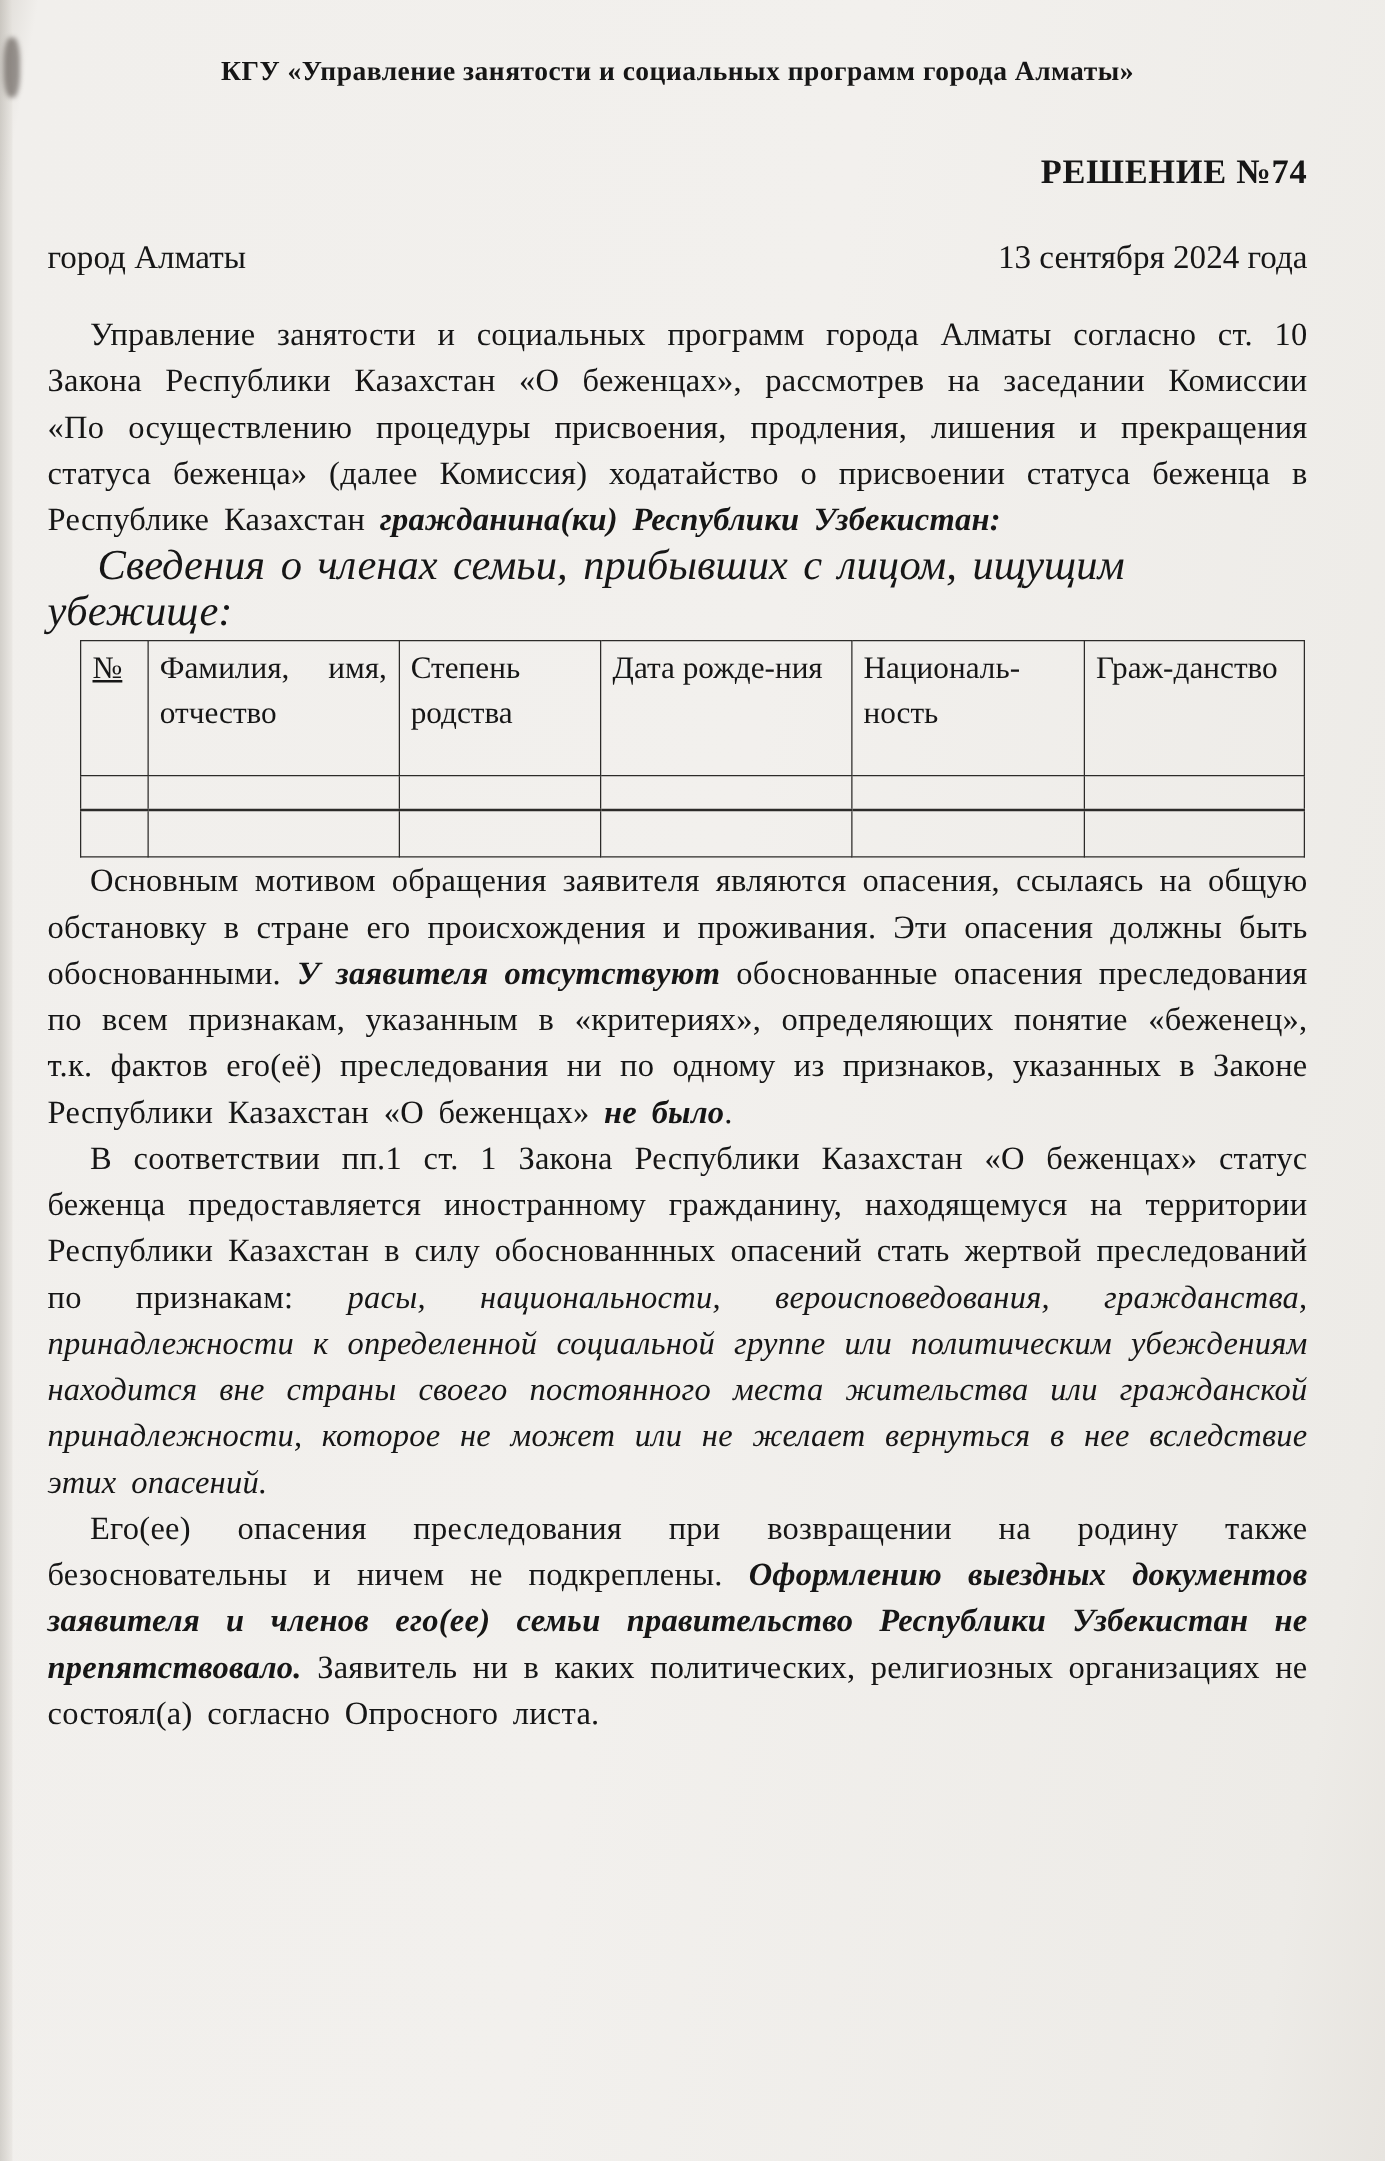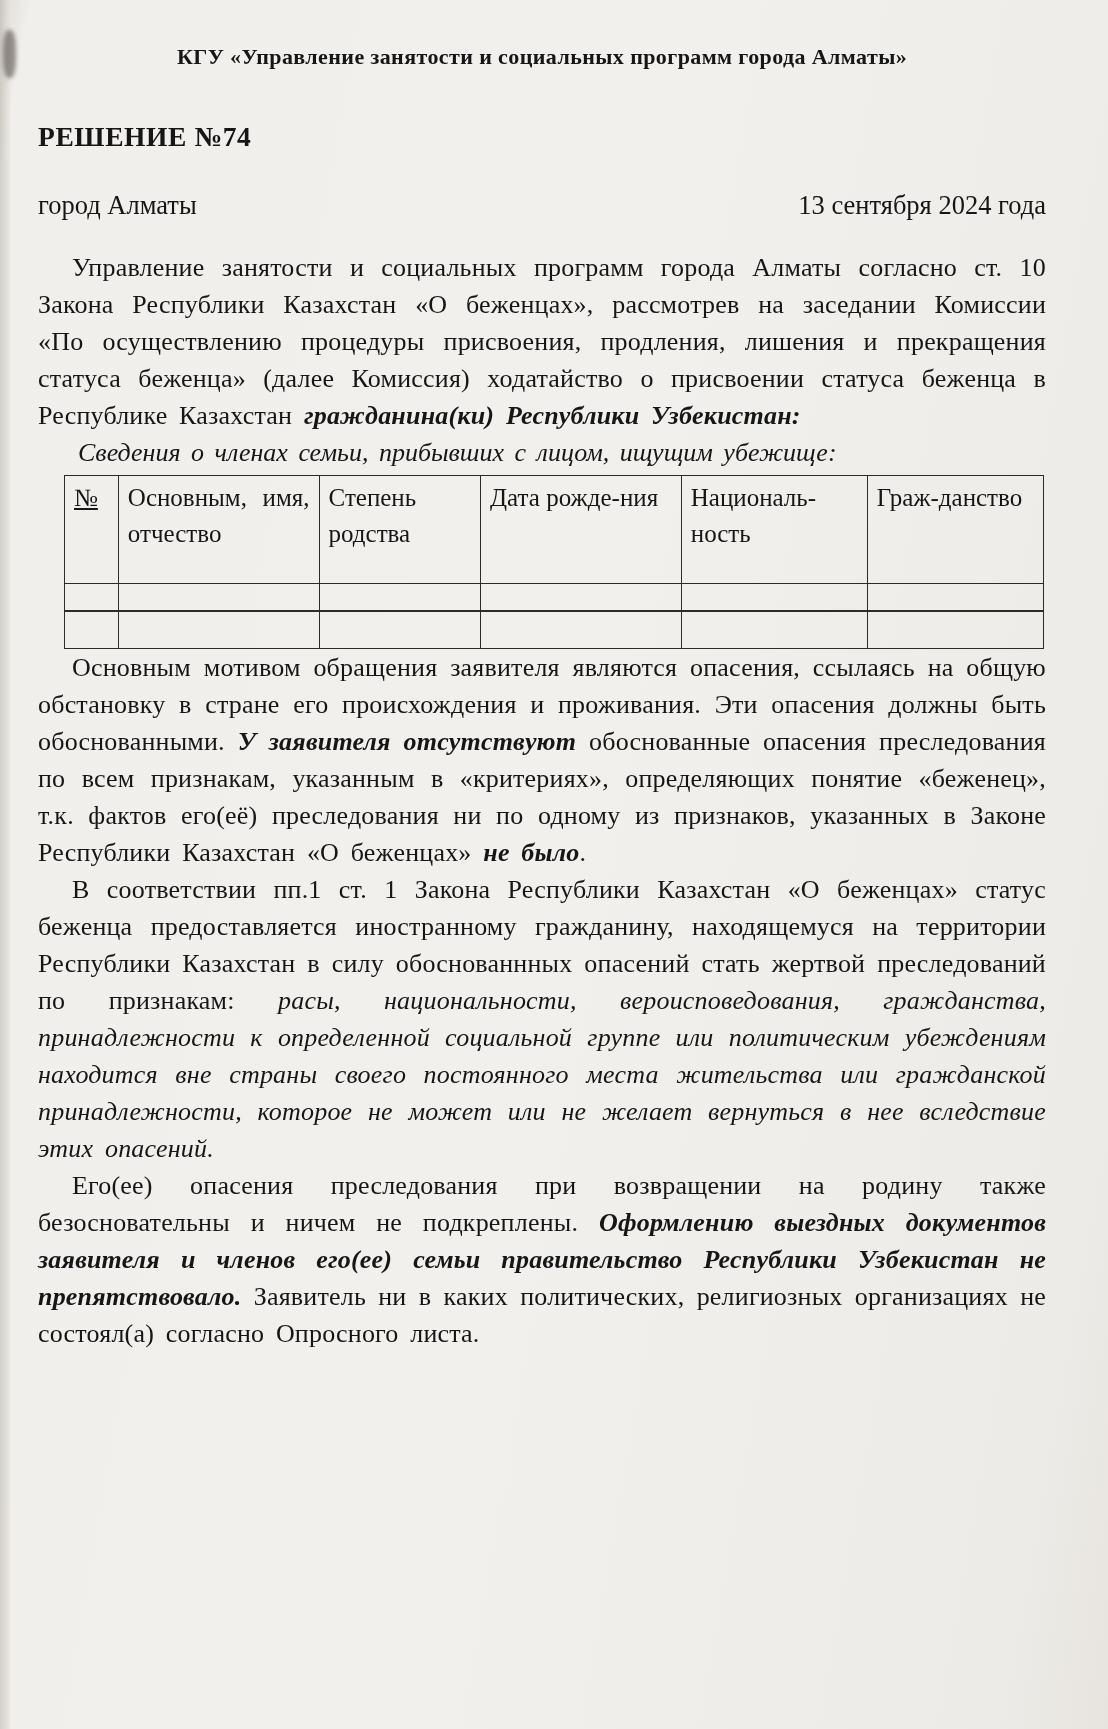--- a/index.html
+++ b/index.html
@@ -30,21 +30,21 @@
   }
   .org-title{
     text-align:center;
     font-weight:bold;
     font-size:22px;
     letter-spacing:.4px;
     margin:0 0 46px 0;
     line-height:34px;
   }
   .decision-title{
-    text-align:left;
+    text-align:right;
     font-weight:bold;
     font-size:27.5px;
     letter-spacing:.6px;
     margin:0 0 34px 0;
     line-height:34px;
   }
   .place-date-row{
     display:flex;
     justify-content:space-between;
     align-items:baseline;
@@ -57,21 +57,21 @@
     font-size:26px;
     line-height:37px;
     text-align:justify;
     text-indent:34px;
     word-spacing:5px;
     letter-spacing:.2px;
   }
   .run-b{font-weight:bold;font-style:italic;}
   .run-i{font-style:italic;}
   .table-caption{
-    font-size:26px;
+    font-size:34px;
     line-height:37px;
     font-style:italic;
     text-indent:40px;
     margin:0 0 4px 0;
     word-spacing:4px;
   }
   .table-wrap{margin-left:26px;}
   table.family{
     border-collapse:collapse;
     width:980px;
@@ -120,21 +120,21 @@
             <col style="width: 5.5%;">
             <col style="width: 20.5%;">
             <col style="width: 16.5%;">
             <col style="width: 20.5%;">
             <col style="width: 19%;">
             <col style="width: 18%;">
           </colgroup>
         <thead>
           <tr>
             <th class="th-num"><span>№</span></th>
-            <th>Основным, имя, отчество</th>
+            <th>Фамилия, имя, отчество</th>
             <th>Степень родства</th>
             <th>Дата рожде-ния</th>
             <th>Националь-ность</th>
             <th>Граж-данство</th>
           </tr>
         </thead>
         <tbody>
             <tr class="r1">
               <td></td>
               <td></td>

